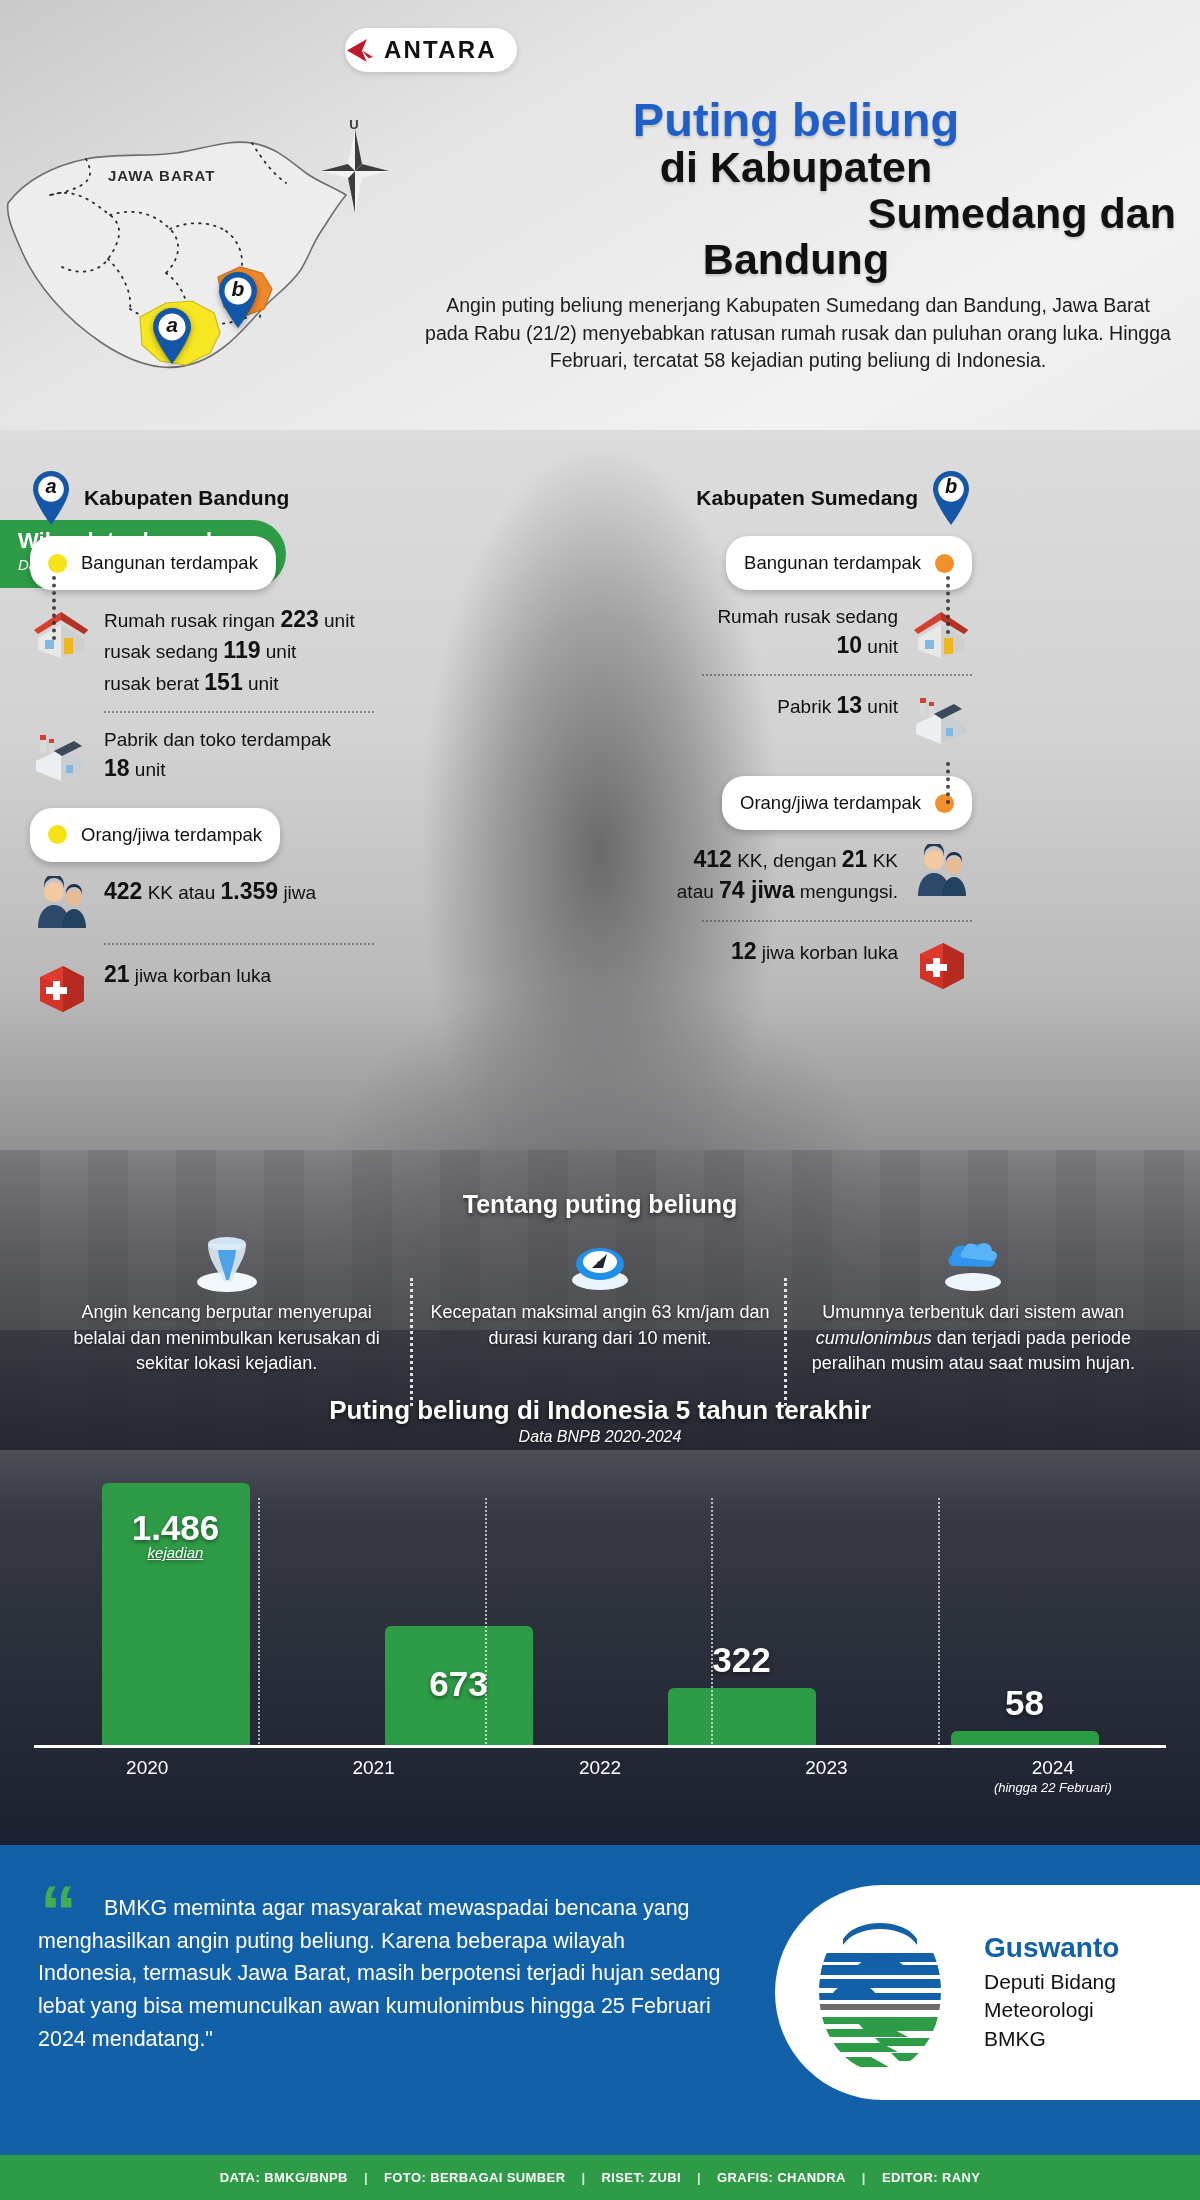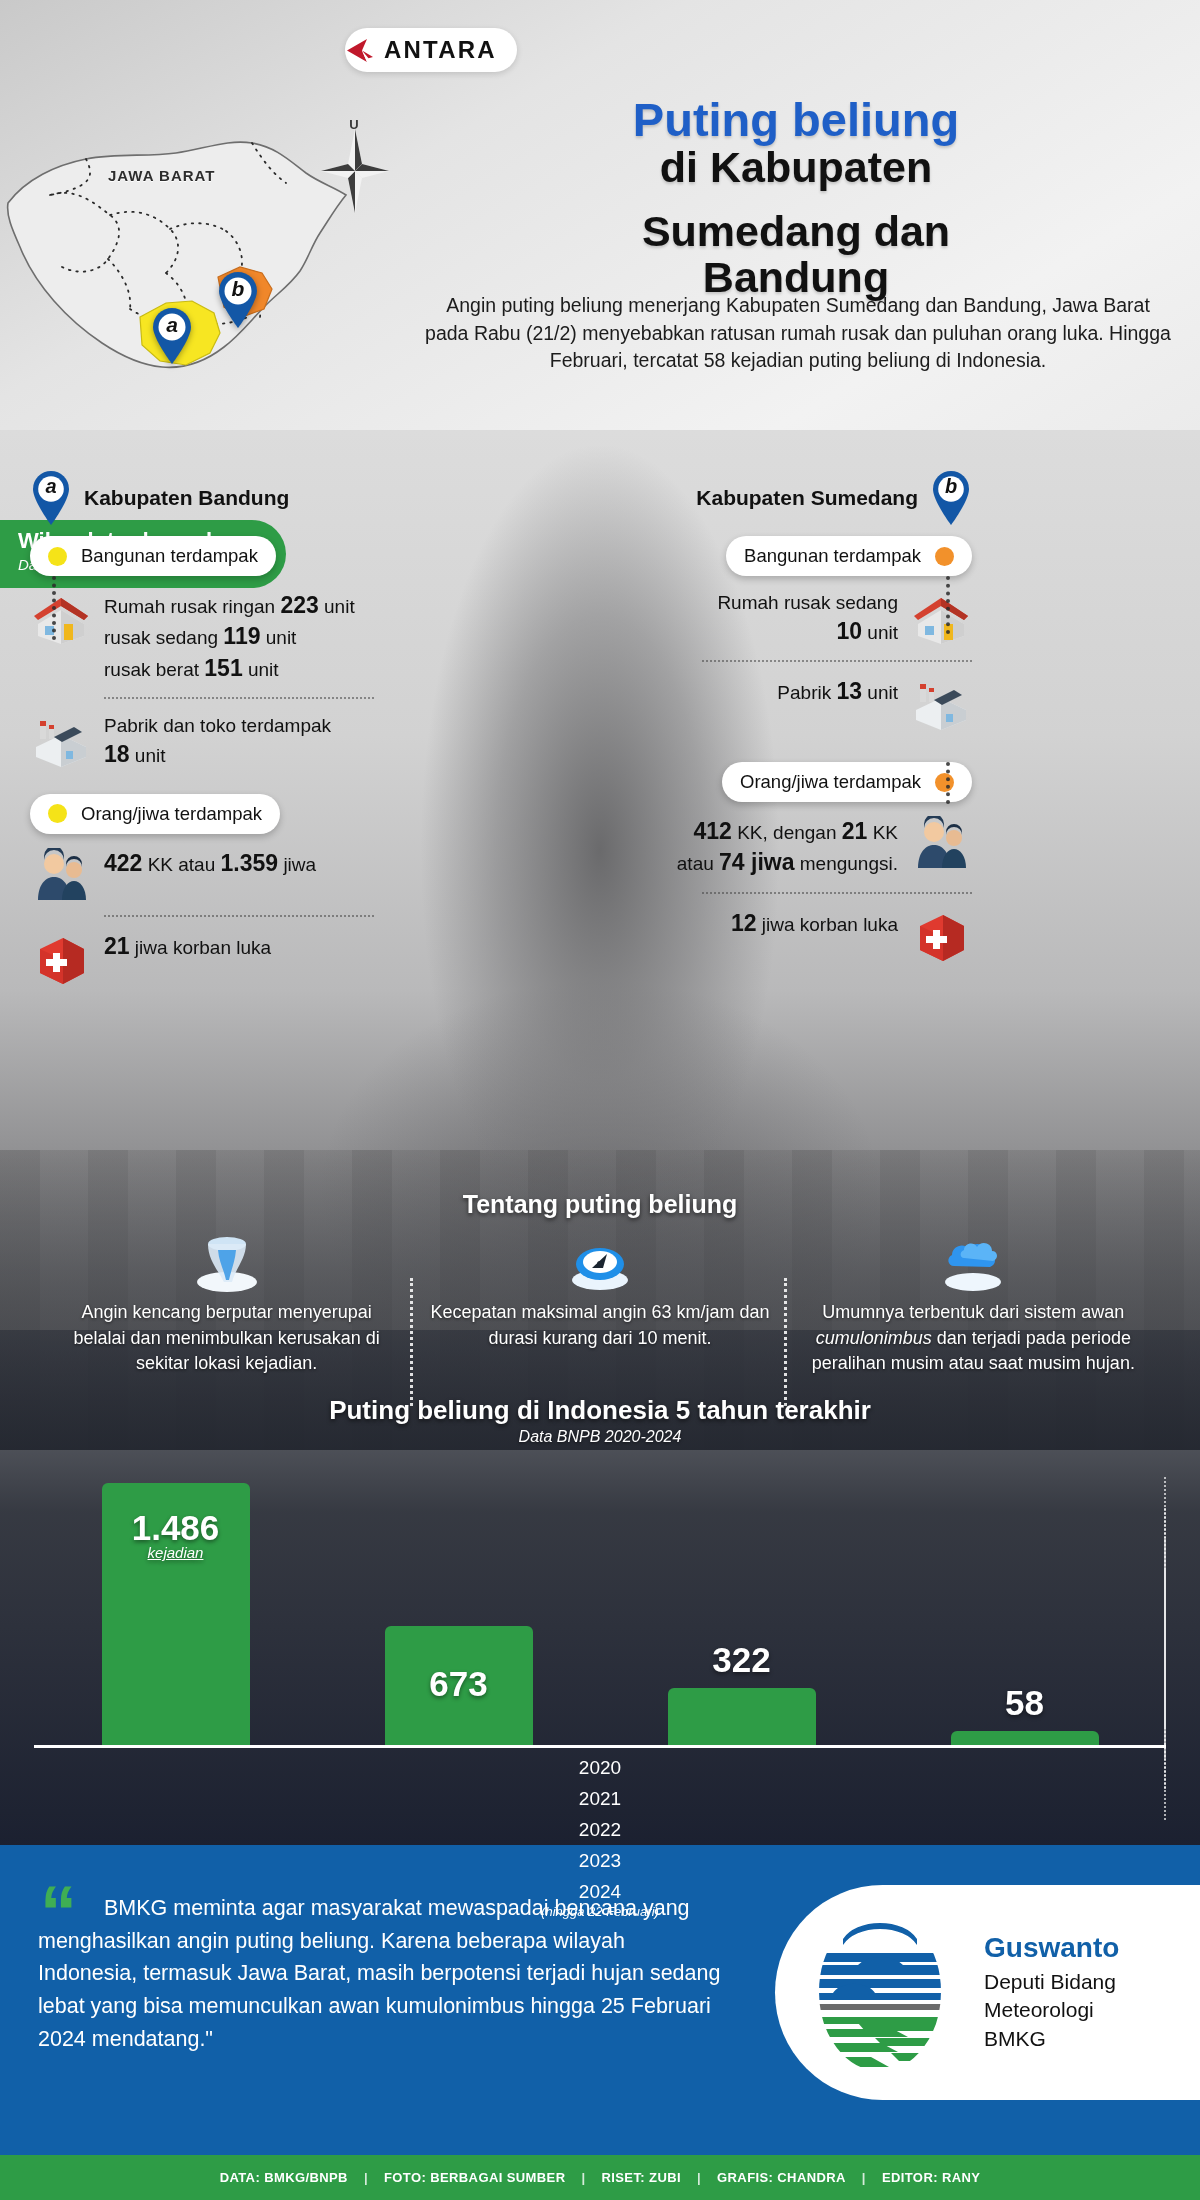--- a/index.html
+++ b/index.html
@@ -84,21 +84,21 @@
     padding:9px 0 0 48px; color:#fff;
   }
   .green-badge .t1{ font-size:22px; font-weight:700; line-height:1.1; }
   .green-badge .t2{ font-size:15px; font-style:italic; margin-top:3px; }
 
   
   .title-block{ position:absolute; left:416px; top:96px; width:760px; }
   .title-line{ text-align:center; line-height:1.02; }
   .title-1{ font-size:47px; font-weight:700; color:#1f5fc7; text-shadow:0 2px 3px rgba(0,0,0,.18); }
   .title-2, .title-3, .title-4{ font-size:43px; font-weight:700; color:#111; text-shadow:0 2px 3px rgba(0,0,0,.18); }
-  .title-2{ margin-top:2px;} .title-3{ margin-top:20px;} .title-4{ margin-top:2px;}
+  .title-2{ margin-top:2px;} .title-3{ margin-top:2px;text-align:right;} .title-4{ margin-top:2px;}
   .intro{
     position:absolute; left:424px; top:292px; width:748px;
     text-align:center; font-size:19.5px; line-height:1.42; color:#1c1c1c;
   }
 
   
   .col{ position:absolute; top:470px; width:420px; }
   .col-left{ left:30px; }
   .col-right{ left:552px; }
 
@@ -106,21 +106,21 @@
   .col-head.right{ justify-content:flex-end; }
   .col-head .name{ font-size:21px; font-weight:700; color:#111; }
   .head-pin{ width:42px; height:56px; position:relative; flex:0 0 42px; }
   .head-pin span{
     position:absolute; left:0; top:5px; width:42px; text-align:center;
     font-size:20px; font-style:italic; font-weight:700; color:#111;
   }
 
   .pill{
     display:inline-flex; align-items:center; gap:14px;
-    background:#fff; border-radius:22px; height:40px; padding:16px 18px;
+    background:#fff; border-radius:22px; height:54px; padding:16px 18px;
     box-shadow:0 3px 7px rgba(0,0,0,.22);
     font-size:18.5px; color:#111; margin-top:10px;
   }
   .dot{ width:19px; height:19px; border-radius:50%; flex:0 0 19px; }
   .dot-yellow{ background:#f5e318; }
   .dot-orange{ background:#f2912b; }
 
   .row{ display:flex; align-items:flex-start; gap:12px; margin-top:14px; }
   .row.right{ justify-content:flex-end; }
   .row .txt{ font-size:19px; line-height:1.36; color:#111; }
@@ -179,21 +179,21 @@
   }
   .bval{
     position:absolute; left:50%; transform:translateX(-50%);
     text-align:center; color:#fff; font-size:35px; font-weight:700;
     text-shadow:0 2px 4px rgba(0,0,0,.45); white-space:nowrap;
   }
   .bval .unit{ display:block; font-size:15px; font-style:italic; font-weight:400; margin-top:-4px;text-decoration:underline; }
   .axis{
     position:absolute; left:0; bottom:52px; width:1132px; height:3px; background:#fff;
   }
-  .ticks{ position:absolute; left:0; bottom:0; width:1132px; height:52px; display:flex;flex-direction:column; }
+  .ticks{ position:absolute; left:0; bottom:0; width:1132px; height:52px; display:flex; }
   .tick{ flex:1; text-align:center; color:#fff; font-size:19px; padding-top:9px; position:relative; }
   .tick .sub{ display:block; font-size:13px; font-style:italic; margin-top:1px; }
   .tick-sep{
     position:absolute; right:0; bottom:52px; width:0; height:250px;
     border-left:2px dotted rgba(255,255,255,.65);
   }
 
   
   .quote-mark{
     position:absolute; left:40px; top:1885px;

